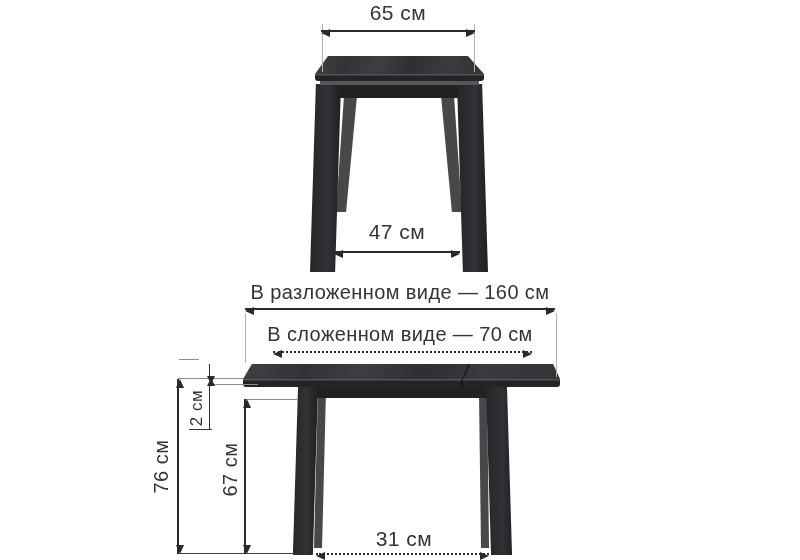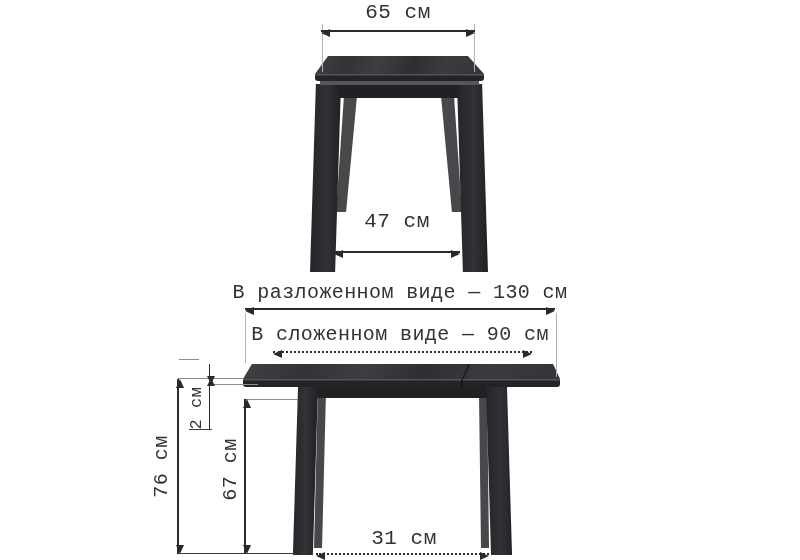--- a/index.html
+++ b/index.html
@@ -1,19 +1,19 @@
 <!DOCTYPE html>
 <html style="--background: #ffffff; --tabletop: #38393c; --frame: #232426; --dimension-line: #2a2a2a; --extension-line: #b3b3b3;"><head>
 <meta charset="utf-8">
 <style>
   html,body{margin:0;padding:0;background:#fff;}
   .canvas{
     position:relative;width:800px;height:560px;background:var(--background,#fff);
     overflow:hidden;
-    font-family:Liberation Mono, monospace;
+    font-family:Liberation Sans, sans-serif;
     color:#2e2e2e;
   }
   .lbl{position:absolute;text-align:center;font-size:21px;letter-spacing:.5px;color:#333;white-space:nowrap;}
   .title{position:absolute;text-align:center;font-size:20px;letter-spacing:.4px;color:#333;white-space:nowrap;}
   .rot{transform:rotate(-90deg);transform-origin:center;}
   
   .dim-h{position:absolute;height:0;border-top:2px solid var(--dimension-line,#2a2a2a);z-index:6;}
   .dim-h::before{content:"";position:absolute;left:0;top:-3px;width:0;height:0;
     border-top:4px solid transparent;border-bottom:4px solid transparent;
     border-right:9px solid var(--dimension-line,#2a2a2a);}
@@ -65,31 +65,31 @@
 
     <div class="leg-back" style="left:336px;top:96px;width:21px;height:116px;clip-path:polygon(38% 0,100% 0,48% 100%,0 100%);"></div>
     <div class="leg-back" style="left:441px;top:96px;width:21px;height:116px;clip-path:polygon(0 0,62% 0,100% 100%,52% 100%);"></div>
     <div class="apron" style="left:336px;top:85px;width:128px;height:13px;clip-path:polygon(1% 0,99% 0,97.5% 100%,2.5% 100%);"></div>
     <div class="leg-front" style="left:310px;top:84px;width:31px;height:188px;clip-path:polygon(19% 0,100% 0,81% 100%,0 100%);"></div>
     <div class="leg-front" style="left:457px;top:84px;width:31px;height:188px;clip-path:polygon(0 0,81% 0,100% 100%,19% 100%);"></div>
     <div class="under-strip" style="left:320px;top:81px;width:159px;height:4px;"></div>
     <div class="top-face" style="left:315px;top:56px;width:169px;height:18px;clip-path:polygon(7.7% 0,90.5% 0,100% 100%,0 100%);"></div>
     <div class="top-edge" style="left:315px;top:74px;width:169px;height:7px;"></div>
 
-    <div class="lbl" style="left:334px;top:210px;width:126px;">47 см</div>
+    <div class="lbl" style="left:334px;top:220px;width:126px;">47 см</div>
     <div class="dim-h" style="left:334px;top:251px;width:126px;"></div>
   </section>
 
   <section>
-    <div class="title" style="left:200px;top:281px;width:400px;">В разложенном виде — 130 см</div>
+    <div class="title" style="left:200px;top:281px;width:400px;">В разложенном виде — 160 см</div>
     <div class="dim-h" style="left:245px;top:308px;width:310px;"></div>
     <div class="ext-v" style="left:245px;top:313px;height:50px;"></div>
     <div class="ext-v" style="left:556px;top:313px;height:64px;"></div>
 
-    <div class="title" style="left:210px;top:323px;width:380px;">В сложенном виде — 90 см</div>
+    <div class="title" style="left:210px;top:323px;width:380px;">В сложенном виде — 70 см</div>
     <div class="dim-h dotted" style="left:273px;top:351px;width:259px;"></div>
 
     <div class="leg-back" style="left:314px;top:390px;width:12px;height:158px;clip-path:polygon(33% 0,100% 0,67% 100%,0 100%);"></div>
     <div class="leg-back" style="left:478px;top:390px;width:12px;height:158px;clip-path:polygon(8% 0,75% 0,92% 100%,25% 100%);"></div>
     <div class="apron" style="left:307px;top:387px;width:196px;height:11px;"></div>
     <div class="leg-front" style="left:291px;top:387px;width:27px;height:168px;clip-path:polygon(26% 0,100% 0,81% 100%,7% 100%);"></div>
     <div class="leg-front" style="left:486px;top:387px;width:28px;height:168px;clip-path:polygon(0 0,75% 0,93% 100%,18% 100%);"></div>
     <div class="top-face" style="left:243px;top:364px;width:317px;height:15px;clip-path:polygon(2.8% 0,97.8% 0,100% 100%,0 100%);"></div>
     <div class="seam" style="left:465px;top:364px;width:2px;height:15px;transform:skewX(-24deg);"></div>
     <div class="top-edge" style="left:243px;top:379px;width:317px;height:8px;"></div>

